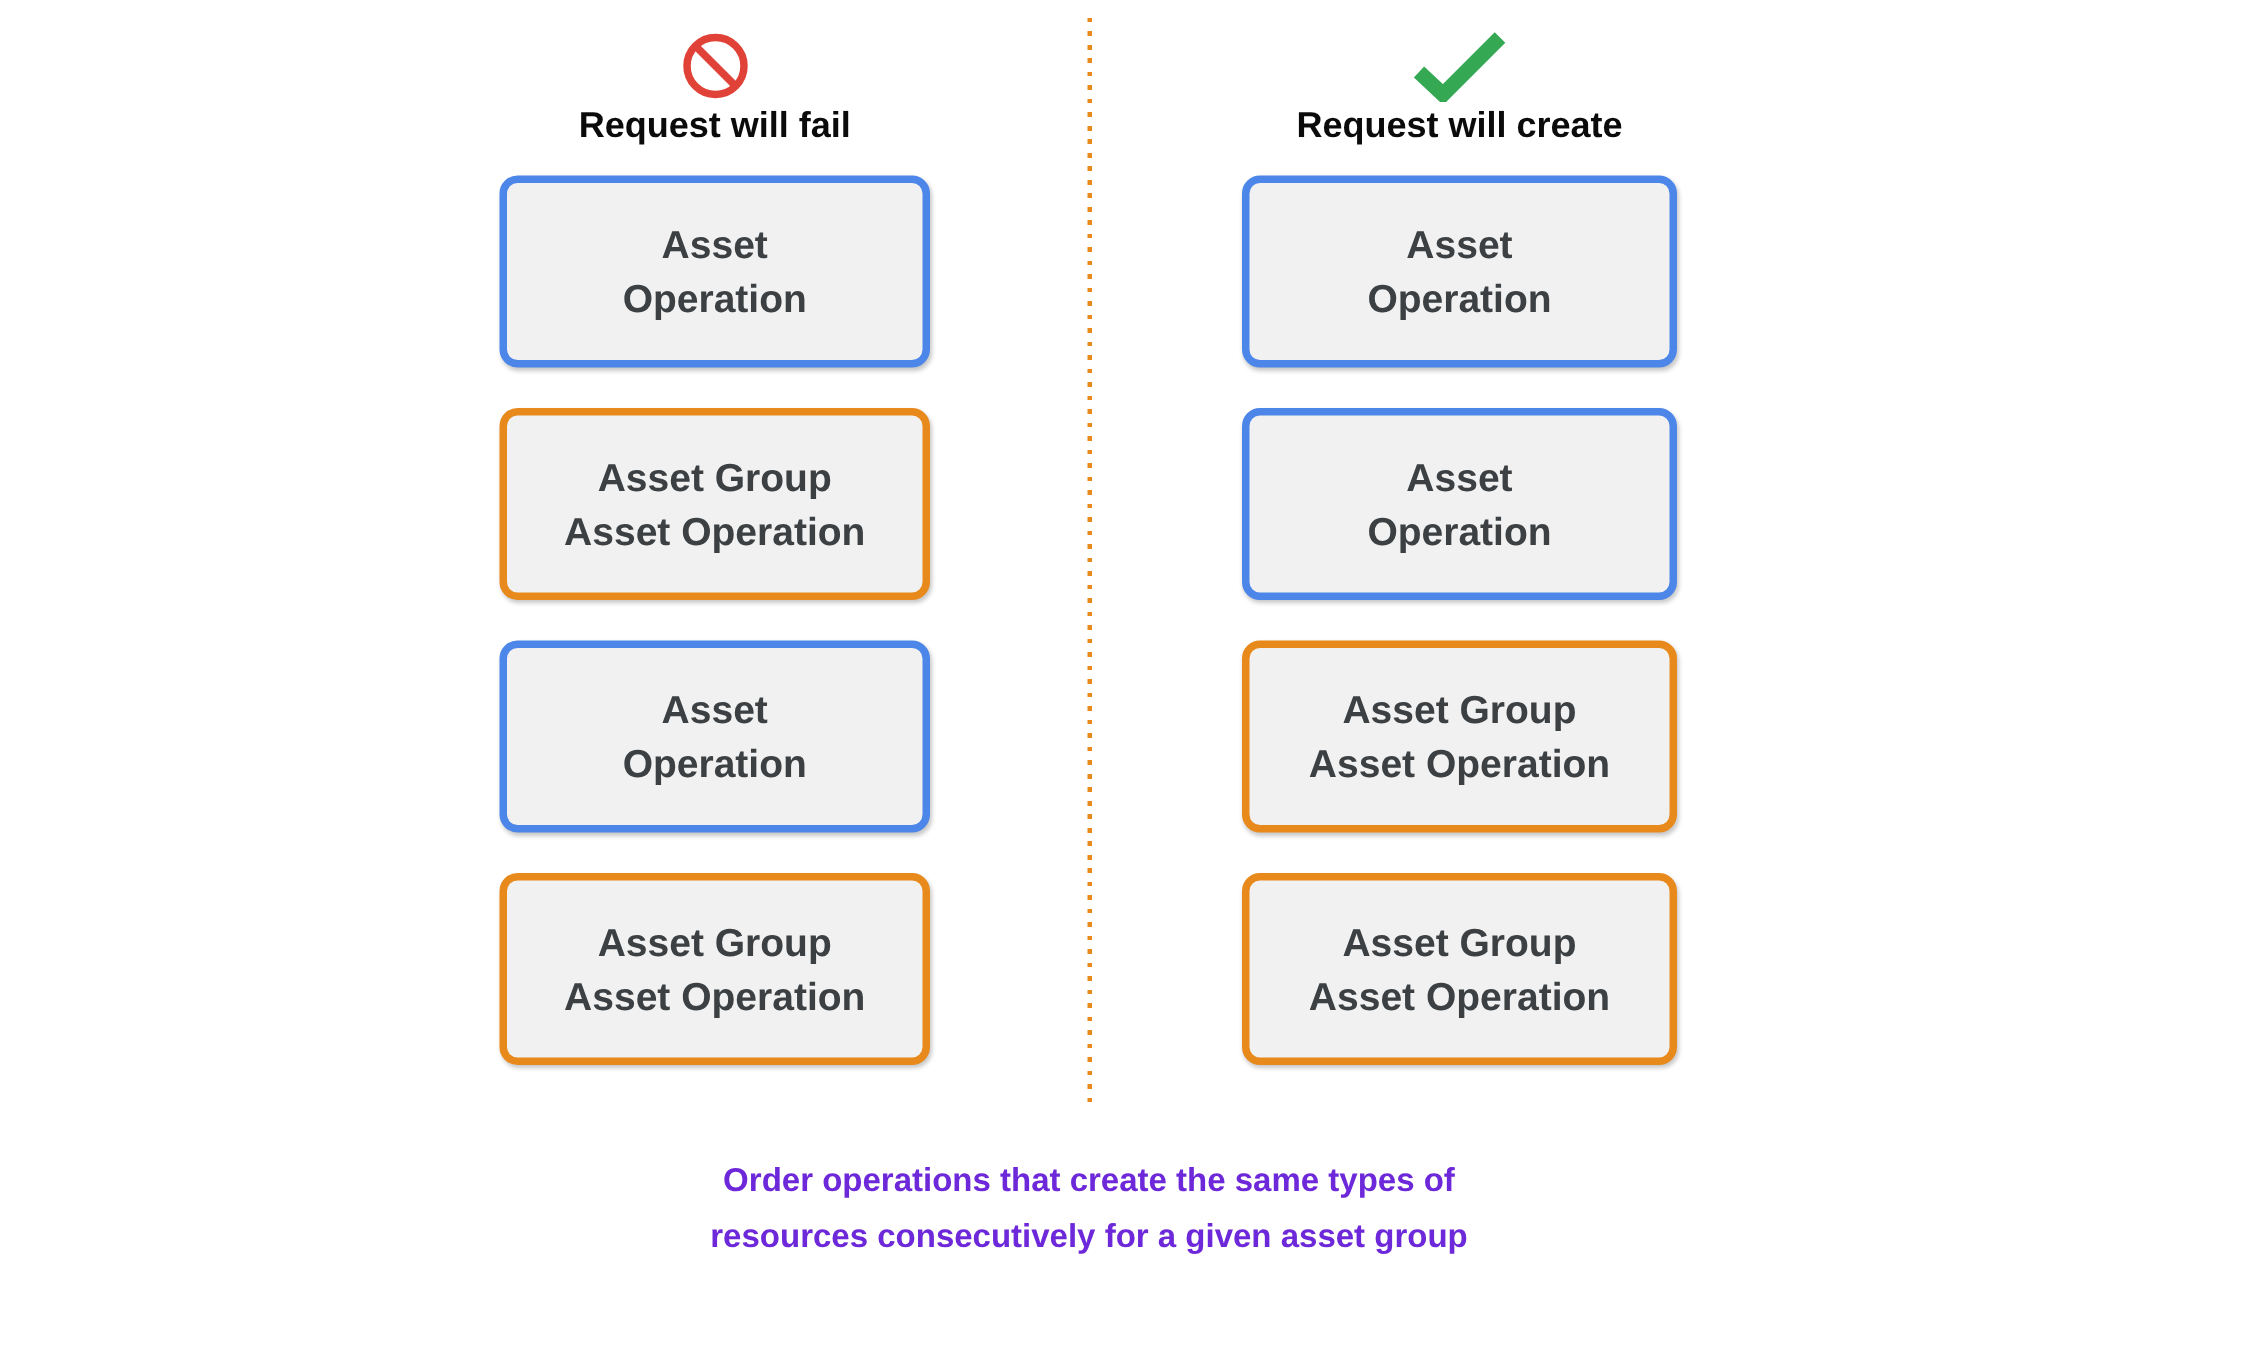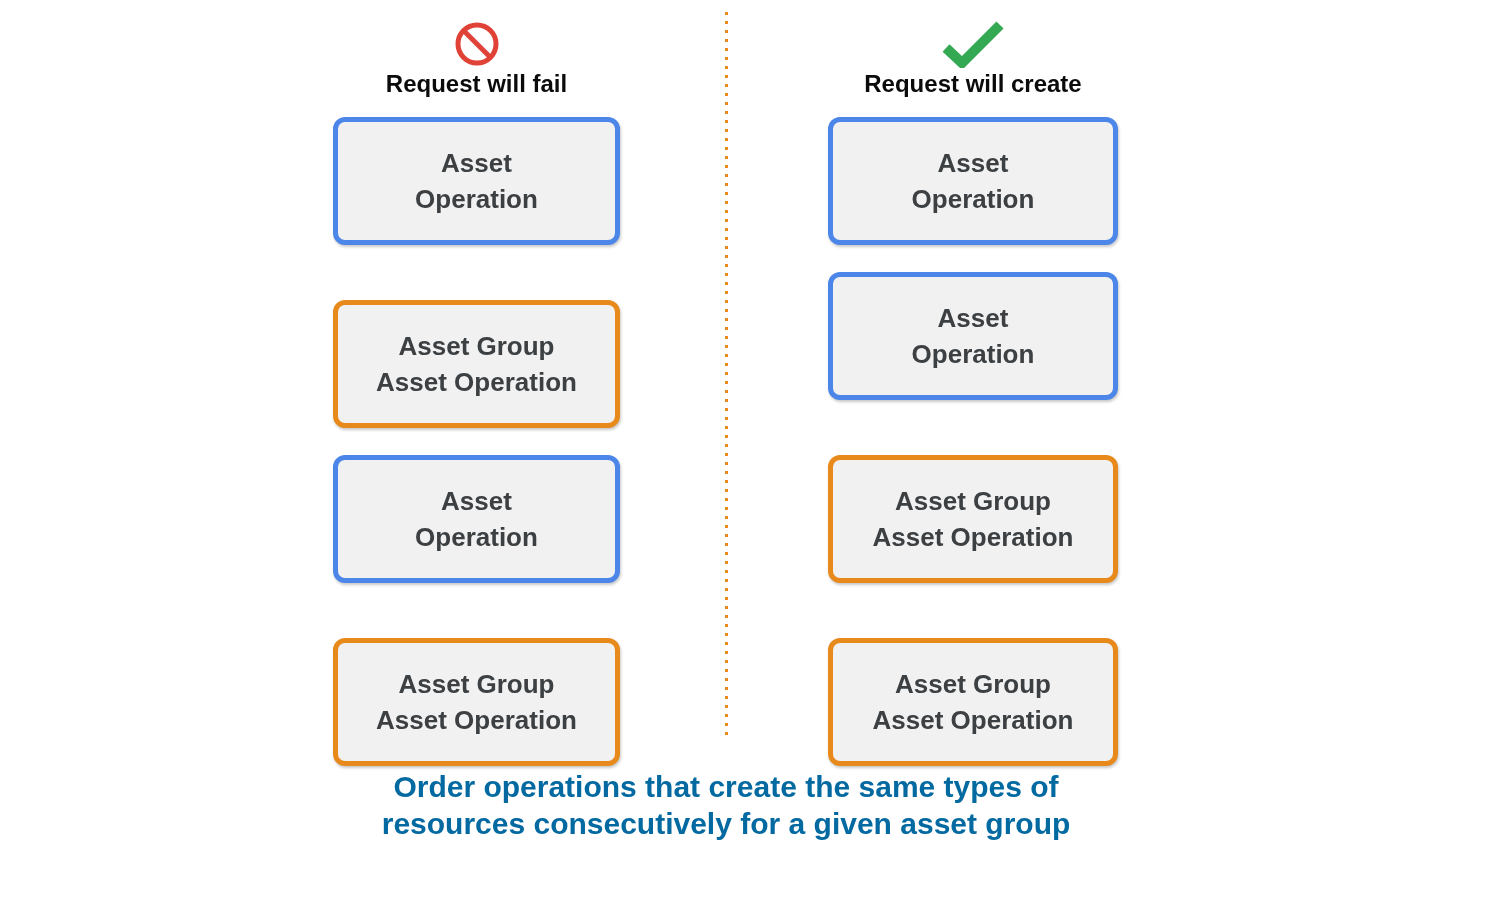--- a/index.html
+++ b/index.html
@@ -58,21 +58,21 @@
     justify-content: center;
     text-align: center;
     font-size: 26px;
     font-weight: bold;
     color: var(--box_text, #3C4043);
     line-height: 36px;
     white-space: pre-line;
     box-shadow: 1px 2px 3px rgba(0,0,0,0.22);
   }
   .box.asset-operation            { border-color: var(--blue, #4C86E8); }
-  .box.asset-group-asset-operation{ border-color: var(--orange, #E8891C); margin-top: 28px; }
+  .box.asset-group-asset-operation{ border-color: var(--orange, #E8891C); }
   .divider {
     position: absolute;
     left: 725px;
     top: 12px;
     width: 3px;
     height: 726px;
     background: repeating-linear-gradient(
       to bottom,
       var(--orange, #E8891C) 0px,
       var(--orange, #E8891C) 3px,
@@ -80,23 +80,23 @@
       transparent 9px
     );
   }
   .caption {
     position: absolute;
     left: 726px;
     top: 768px;
     transform: translateX(-50%);
     width: 940px;
     text-align: center;
-    font-size: 30px;
+    font-size: 22px;
     font-weight: bold;
-    color: #0369a1;
+    color: #6d28d9;
     line-height: 37px;
     white-space: pre-line;
   }
   .icon-svg { display: block; }
 </style>
 </head>
 <body>
 
 <div class="canvas">
 

